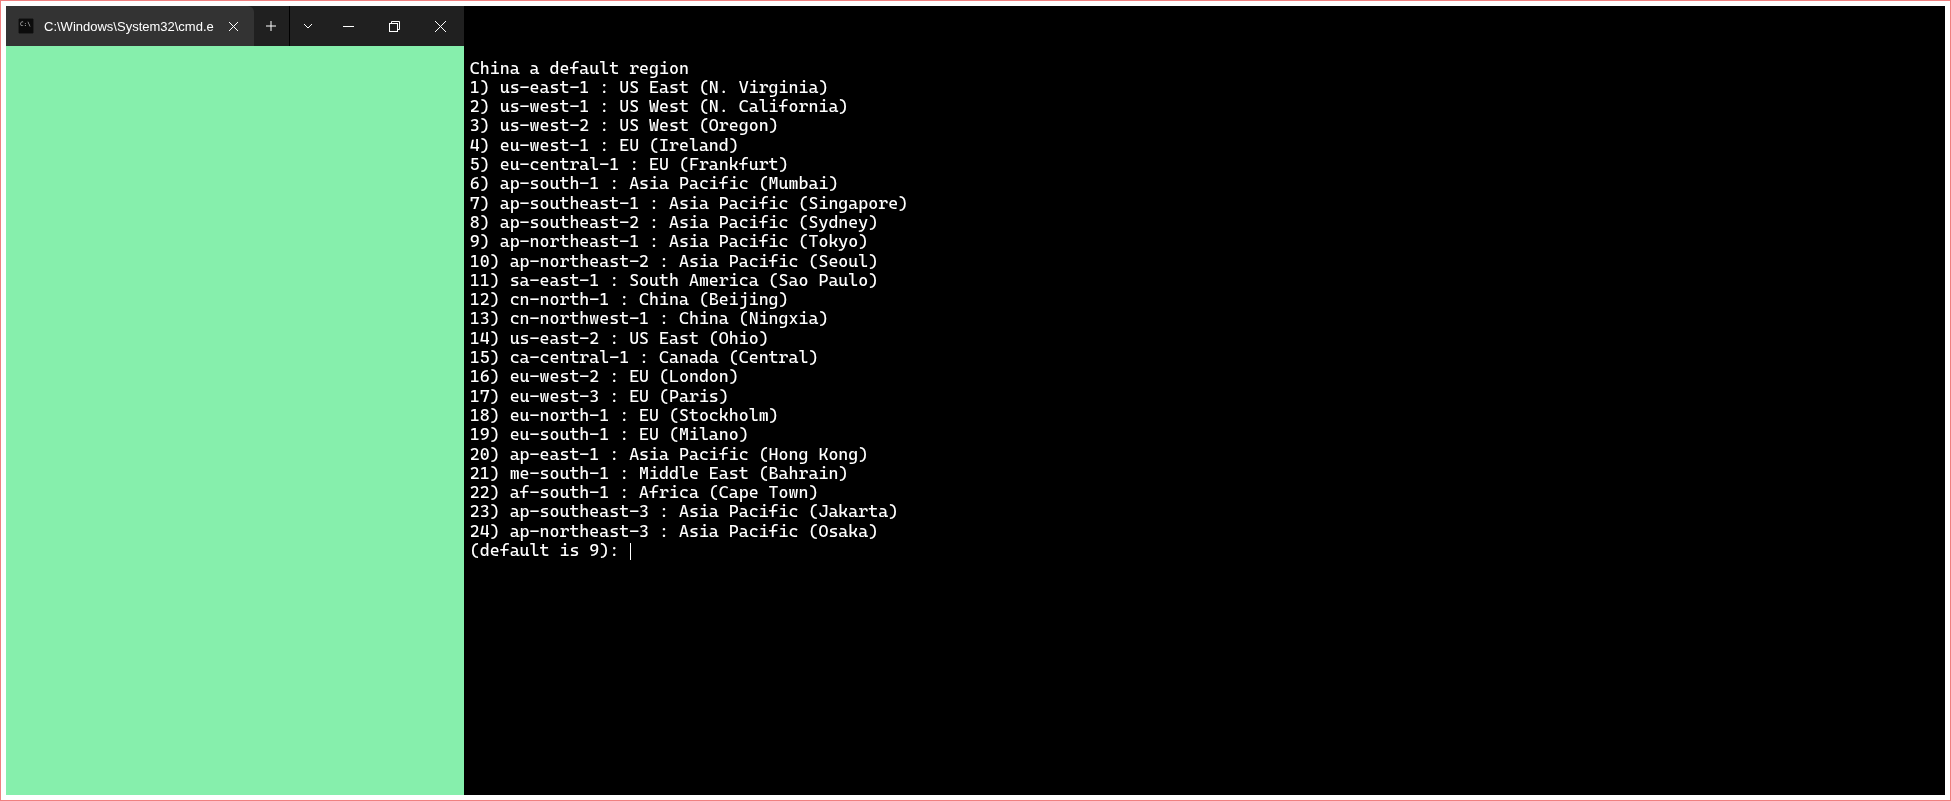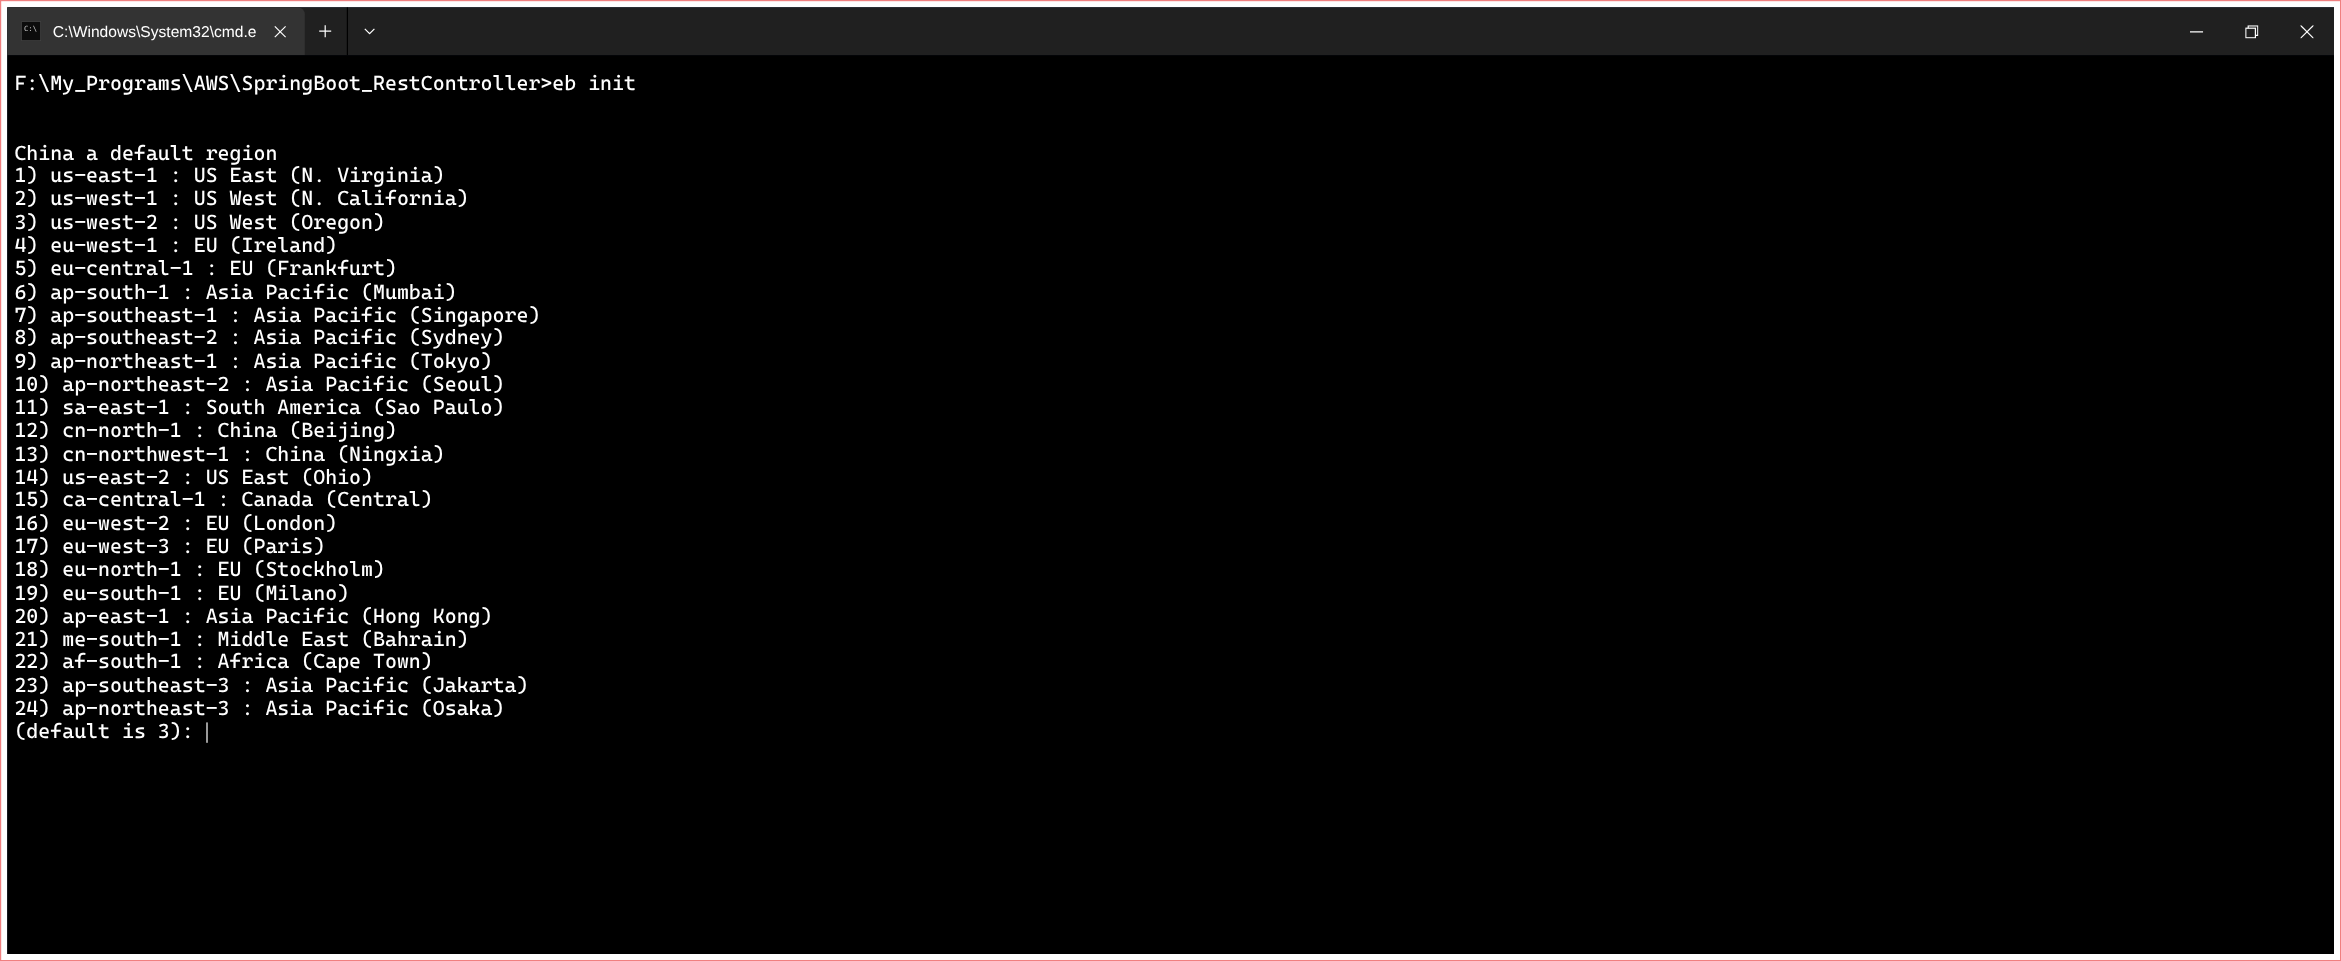--- a/index.html
+++ b/index.html
@@ -17,23 +17,23 @@
   .screenshot-wrapper {
     width: 1951px;
     height: 801px;
     border: 1px solid #f08080;
     padding: 5px;
     background: #ffffff;
   }
   .window {
     width: 100%;
     height: 100%;
-    background: #0f172a;
-    display: flex;
-    flex-direction: column;
+    background: #86efac;
+    display: flex;
+    flex-direction: row;
     overflow: hidden;
   }
   .titlebar {
     height: 40px;
     background: #202020;
     display: flex;
     align-items: stretch;
     justify-content: space-between;
     flex-shrink: 0;
   }
@@ -185,21 +185,21 @@
             </svg>
         </div>
         <div class="win-btn">
           <svg viewBox="0 0 11 11">
               <line x1="0" y1="0" x2="11" y2="11" stroke="#ffffff" stroke-width="1"></line>
               <line x1="11" y1="0" x2="0" y2="11" stroke="#ffffff" stroke-width="1"></line>
             </svg>
         </div>
       </div>
     </div>
-    <div class="terminal"><span class="prompt-line"><span>F:\My_Programs\AWS\SpringBoot_RestController&gt;</span><span>eb init</span></span>
+    <div class="terminal">
 <span></span>
 <span>China a default region</span>
 <span id="regions-container">1) us-east-1 : US East (N. Virginia)
 2) us-west-1 : US West (N. California)
 3) us-west-2 : US West (Oregon)
 4) eu-west-1 : EU (Ireland)
 5) eu-central-1 : EU (Frankfurt)
 6) ap-south-1 : Asia Pacific (Mumbai)
 7) ap-southeast-1 : Asia Pacific (Singapore)
 8) ap-southeast-2 : Asia Pacific (Sydney)
@@ -212,15 +212,15 @@
 15) ca-central-1 : Canada (Central)
 16) eu-west-2 : EU (London)
 17) eu-west-3 : EU (Paris)
 18) eu-north-1 : EU (Stockholm)
 19) eu-south-1 : EU (Milano)
 20) ap-east-1 : Asia Pacific (Hong Kong)
 21) me-south-1 : Middle East (Bahrain)
 22) af-south-1 : Africa (Cape Town)
 23) ap-southeast-3 : Asia Pacific (Jakarta)
 24) ap-northeast-3 : Asia Pacific (Osaka)</span>
-<span><span>(default is 3): </span><span class="cursor"></span></span></div>
+<span><span>(default is 9): </span><span class="cursor"></span></span></div>
   </div>
 </div>
 
 </body></html>

